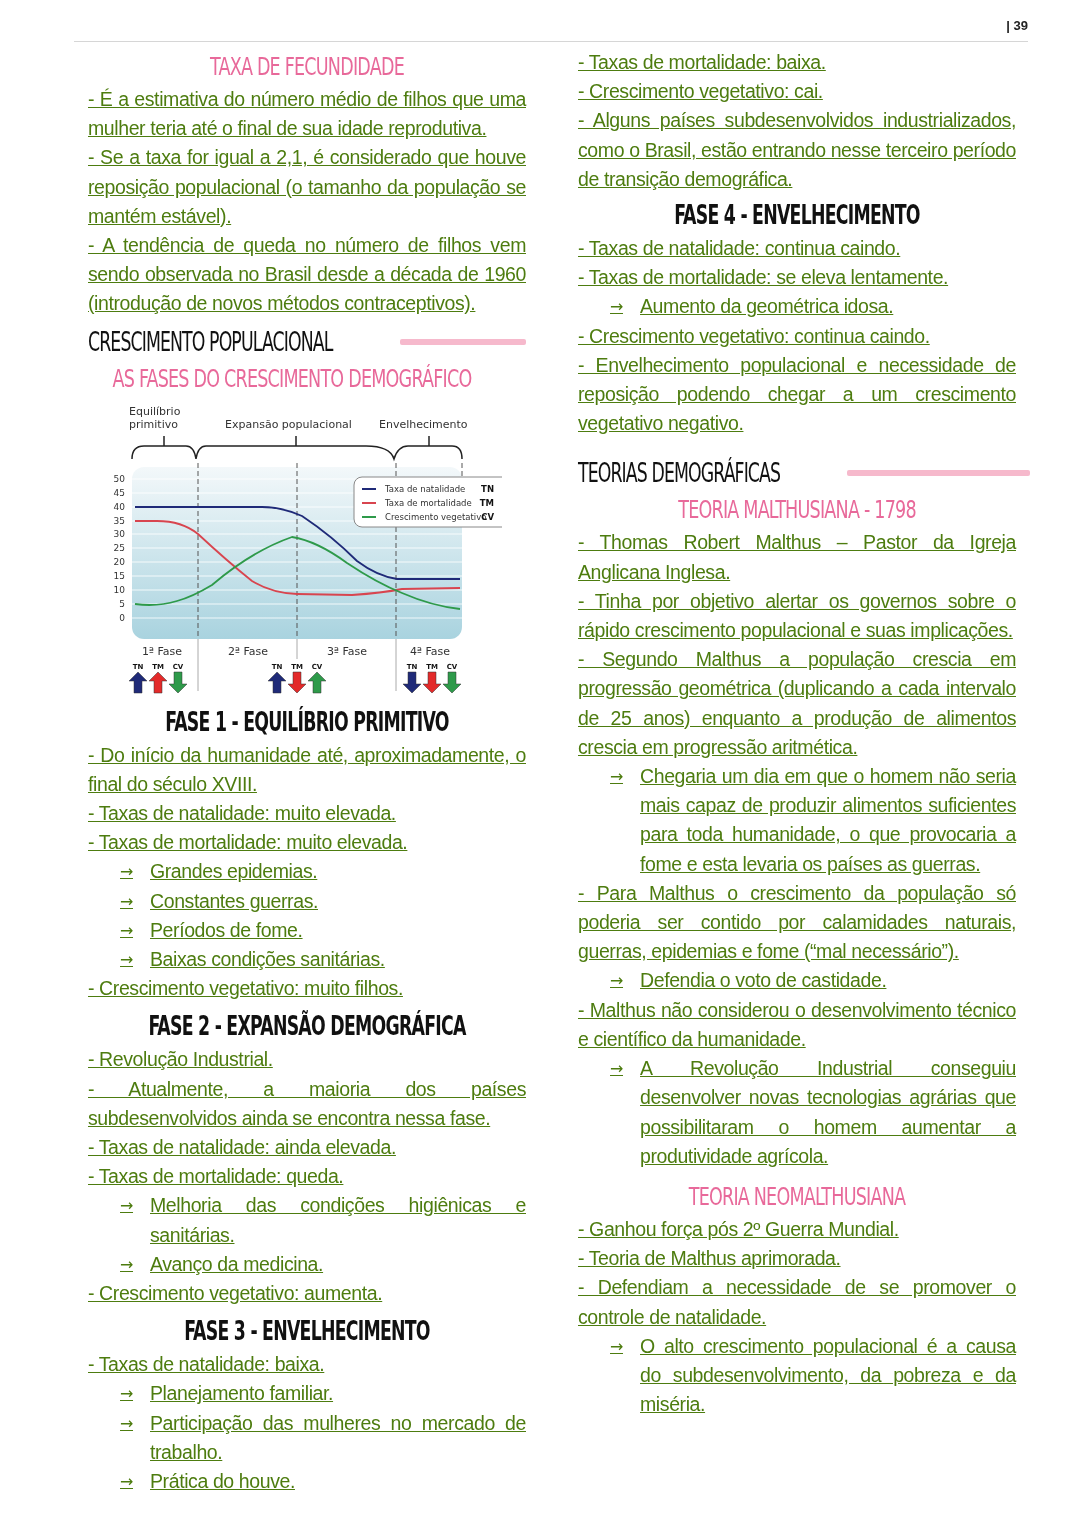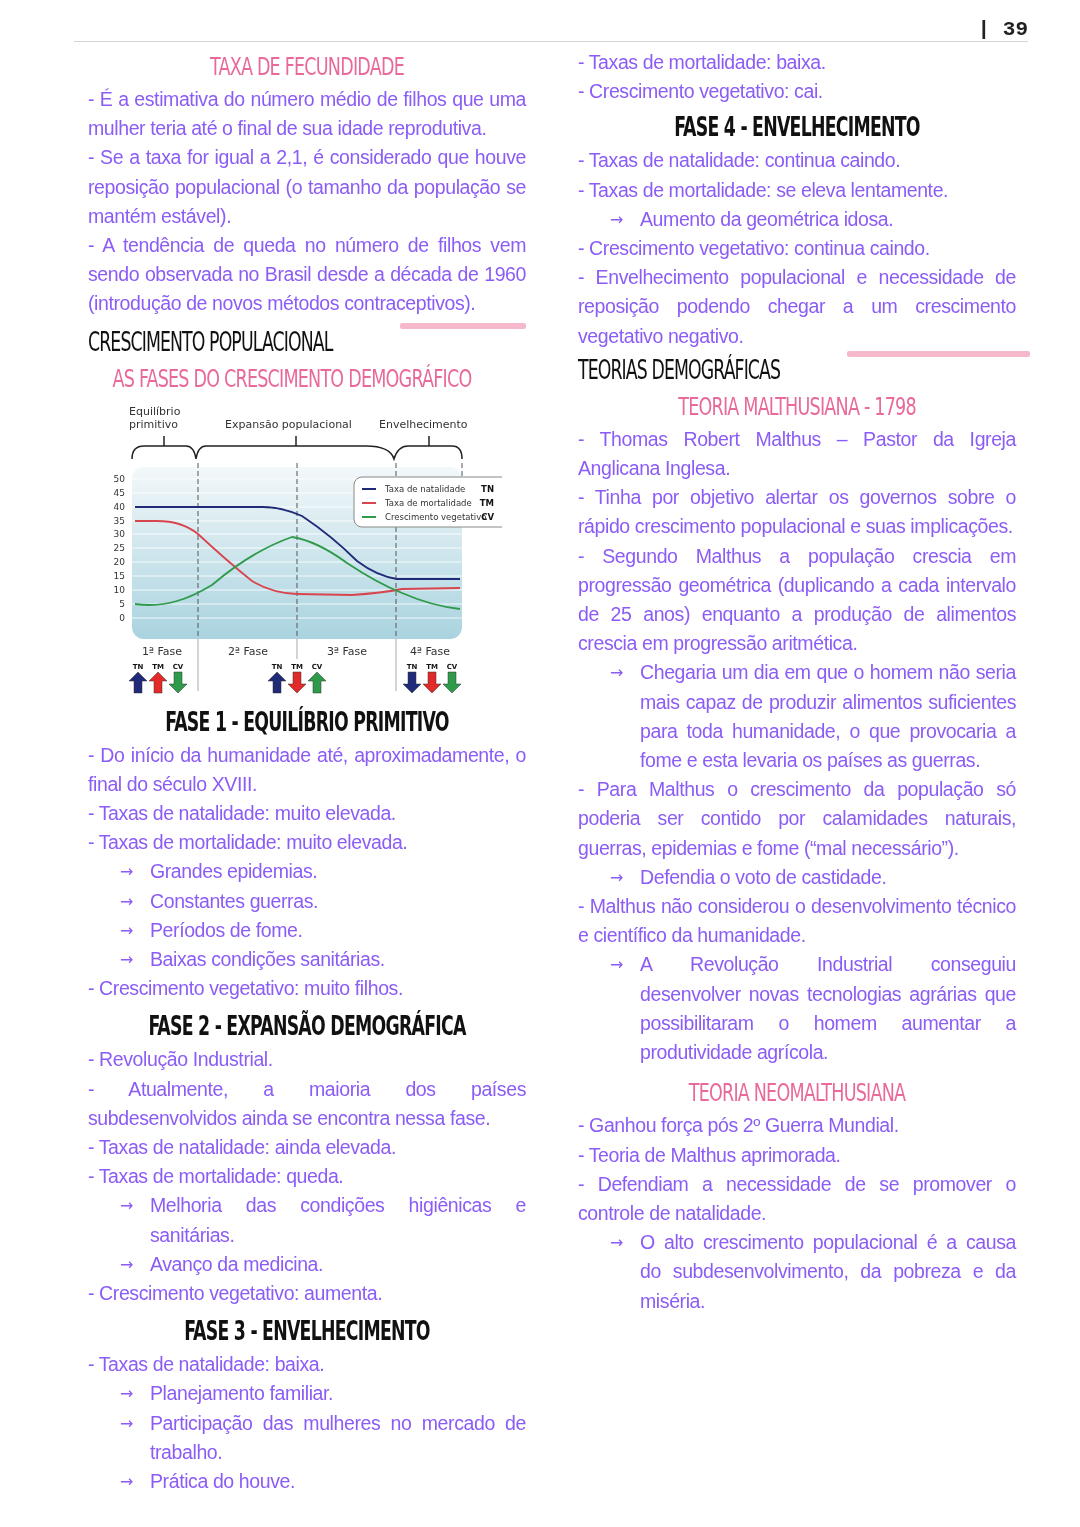--- a/index.html
+++ b/index.html
@@ -1,29 +1,29 @@
 <!DOCTYPE html>
 <html><head>
 <meta charset="utf-8">
 <style>
   html, body { margin:0; padding:0; background:#ffffff; }
   body { width:1080px; height:1527px; position:relative; overflow:hidden; font-family:"Liberation Sans", sans-serif; color:#1a1a1a; }
-  .page-num { position:absolute; top:18px; right:52px; font-family:Liberation Mono, monospace; font-weight:bold; font-size:21px; color:#222; }
+  .page-num { position:absolute; top:18px; right:52px; font-family:Liberation Sans, sans-serif; font-weight:bold; font-size:13px; color:#222; }
   .top-rule { position:absolute; top:41px; left:74px; right:52px; height:1px; background:#d6d6d6; }
   .col { position:absolute; top:48px; }
   .col-left { left:88px; width:438px; }
   .col-right { left:578px; width:438px; }
-  .body-text { font-family:"Liberation Sans Narrow","Liberation Sans", sans-serif; font-size:19.5px; line-height:29.2px; text-align:justify; color:#8b5cf6; letter-spacing:-0.4px; transform-origin:left; }
+  .body-text { font-family:"Liberation Sans Narrow","Liberation Sans", sans-serif; font-size:19.5px; line-height:29.2px; text-align:justify; color:#4d7c0f; letter-spacing:-0.4px; transform-origin:left;text-decoration:underline; }
   .p { margin:0; }
   .arrow-item { display:flex; padding-left:32px; }
   .arrow-item .arr { width:30px; flex:none; font-family:"DejaVu Sans", sans-serif; font-size:16px; }
   .arrow-item .txt { flex:1; text-align:justify; }
   .h-pink { font-family:"DejaVu Sans Condensed","DejaVu Sans", sans-serif; color:#e8699a; text-align:center; font-size:25px; font-weight:normal; letter-spacing:-1px; margin:0; transform:scaleX(0.78); line-height:36px; }
   .h-black-c { font-family:"DejaVu Sans Condensed","DejaVu Sans", sans-serif; color:#111; text-align:center; font-size:26px; letter-spacing:-1px; margin:0; transform:scaleX(0.74); line-height:38px; }
-  .h-black-l { display:flex; margin:0;gap:44px; }
+  .h-black-l { display:flex; align-items:center; margin:0;gap:44px; }
   .h-black-l .ttl { font-family:"DejaVu Sans Condensed","DejaVu Sans", sans-serif; font-size:26px; color:#111; letter-spacing:-1.2px; transform:scaleX(0.74); transform-origin:left; white-space:nowrap; line-height:38px; }
   .pink-rule { height:6px; background:#f6b9cc; border-radius:2px; }
   
   .chart { position:relative; width:400px; height:300px; margin:4px 0 0 14px; }
   .chart svg { position:absolute; left:0; top:0; }
 </style>
 </head>
 <body>
 
 <div class="page-num">| 39</div>
@@ -208,35 +208,36 @@
         <span class="arr">→</span>
         <span class="txt">Prática do houve.</span>
       </div>
     </div>
 </div>
 
 <div class="col col-right">
   <div class="body-text" id="list-fase3c">
       <p class="p">- Taxas de mortalidade: baixa.</p>
       <p class="p">- Crescimento vegetativo: cai.</p>
+      <p class="p">- Alguns países subdesenvolvidos industrializados, como o Brasil, estão entrando nesse terceiro período de transição demográfica.</p>
     </div>
 
   <h3 class="h-black-c" style="margin-top:2px;">FASE 4 - ENVELHECIMENTO</h3>
   <div class="body-text" id="list-fase4">
       <p class="p">- Taxas de natalidade: continua caindo.</p>
       <p class="p">- Taxas de mortalidade: se eleva lentamente.</p>
       <div class="arrow-item">
         <span class="arr">→</span>
         <span class="txt">Aumento da geométrica idosa.</span>
       </div>
       <p class="p">- Crescimento vegetativo: continua caindo.</p>
       <p class="p">- Envelhecimento populacional e necessidade de reposição podendo chegar a um crescimento vegetativo negativo.</p>
     </div>
 
-  <div class="h-black-l" style="margin-top:0;">
+  <div class="h-black-l" style="margin-top:16px;">
     <span class="ttl">TEORIAS DEMOGRÁFICAS</span>
     <div class="pink-rule" style="flex:1; margin-left:-48px; margin-right:-14px;"></div>
   </div>
   <h3 class="h-pink">TEORIA MALTHUSIANA - 1798</h3>
   <div class="body-text" id="list-malth">
       <p class="p">- Thomas Robert Malthus – Pastor da Igreja Anglicana Inglesa.</p>
       <p class="p">- Tinha por objetivo alertar os governos sobre o rápido crescimento populacional e suas implicações.</p>
       <p class="p">- Segundo Malthus a população crescia em progressão geométrica (duplicando a cada intervalo de 25 anos) enquanto a produção de alimentos crescia em progressão aritmética.</p>
       <div class="arrow-item">
         <span class="arr">→</span>

